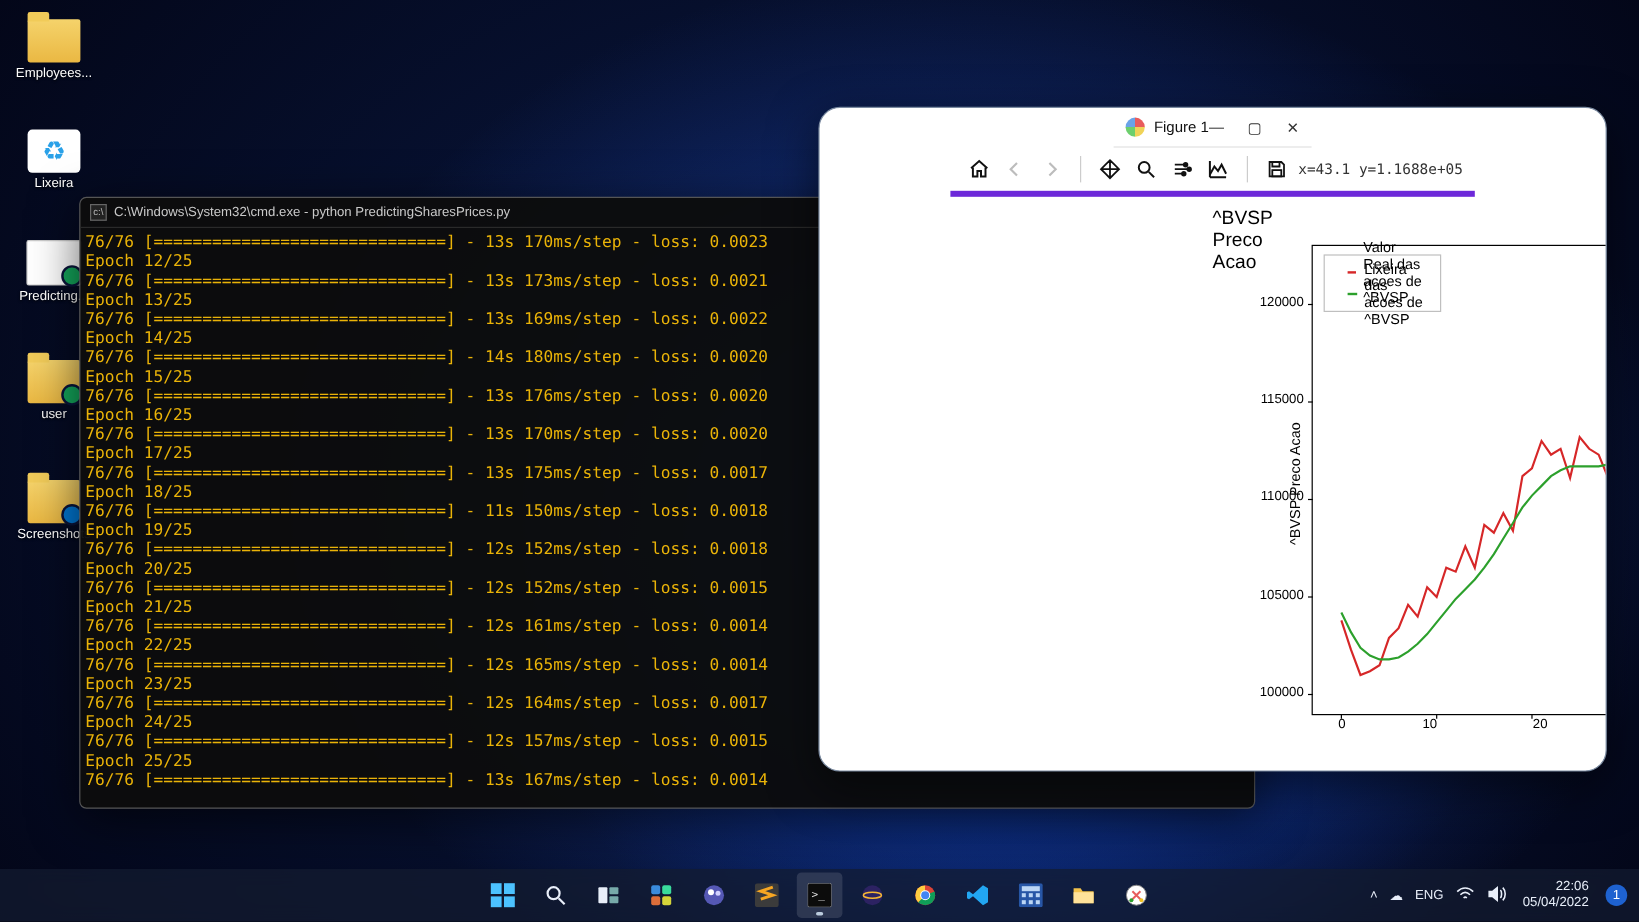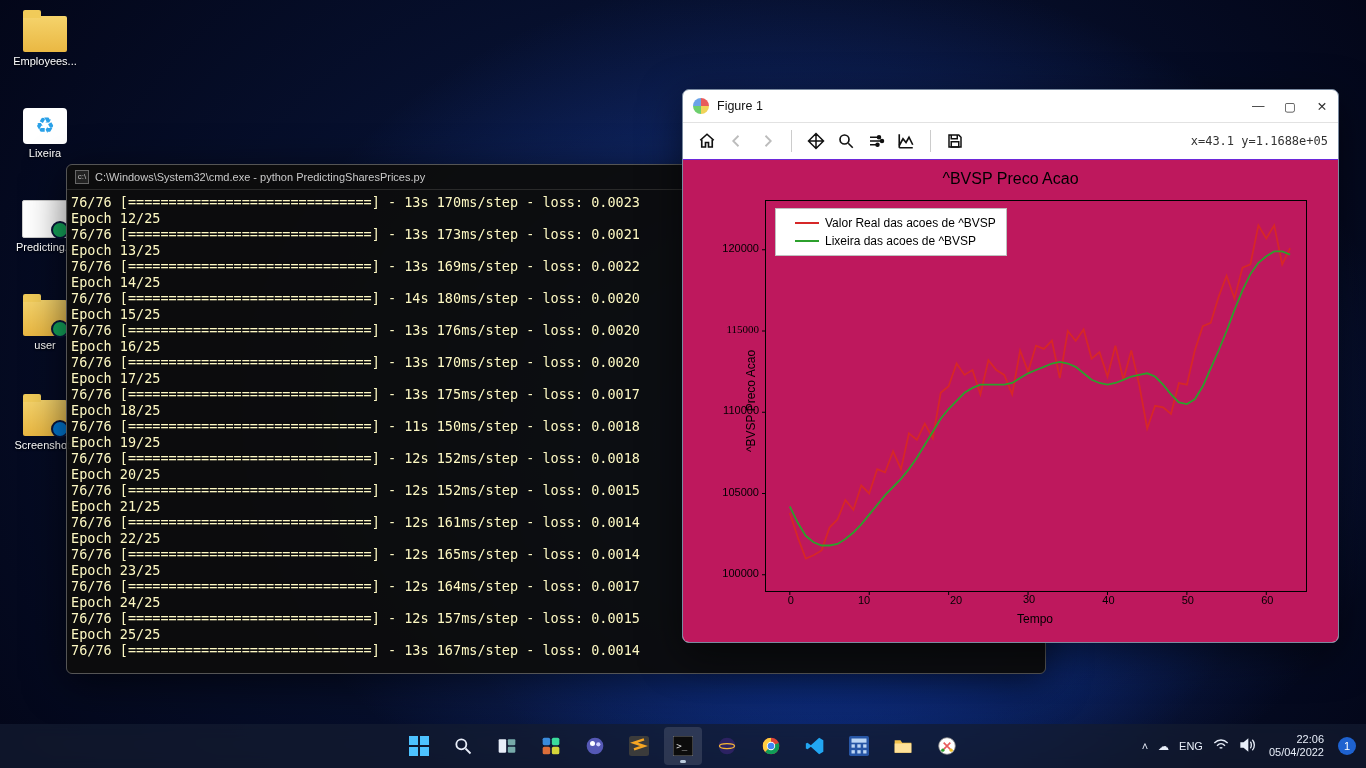--- a/index.html
+++ b/index.html
@@ -18,29 +18,29 @@
   .recycle{background:#fff;border-radius:4px;position:relative;}
   .recycle:after{content:"♻";position:absolute;inset:0;display:flex;align-items:center;justify-content:center;font-size:22px;color:#2aa1e8;}
   .pdf-thumb{background:#fff;border-radius:2px;border:1px solid #ccc;width:40px;height:40px;}
   .overlay-dot{position:absolute;right:-2px;bottom:-2px;width:14px;height:14px;border-radius:50%;background:#14a85c;border:2px solid #0a153b;}
   .overlay-dot.dl{background:#0078d4;}
   .desktop-icon span.label{display:block;text-shadow:0 1px 2px #000;}
   
   .terminal{position:absolute;left:66px;top:164px;width:978px;height:508px;border:1px solid #555;border-radius:6px;overflow:hidden;box-shadow:0 8px 40px rgba(0,0,0,.6);background:rgba(12,12,12,.96);}
   .terminal .titlebar{height:24px;display:flex;align-items:center;gap:6px;padding:0 8px;font-size:11px;color:#c9c9c9;border-bottom:1px solid #2a2a2a;}
   .terminal .titlebar .ticon{width:12px;height:12px;background:#222;border:1px solid #666;font-size:8px;text-align:center;line-height:12px;color:#bbb;}
-  .terminal pre{margin:0;padding:4px 4px;font-family:Consolas,monospace;font-size:13.5px;line-height:16px;color:#fef9c3;white-space:pre;}
-  
-  .figwin{position:absolute;left:682px;top:89px;width:655px;height:552px;background:#fff;border:1px solid #7a8aa0;border-radius:7px;box-shadow:0 12px 40px rgba(0,0,0,.55);display:flex;flex-direction:column;overflow:hidden;}
+  .terminal pre{margin:0;padding:4px 4px;font-family:Consolas,monospace;font-size:13.5px;line-height:16px;color:#eab308;white-space:pre;}
+  
+  .figwin{position:absolute;left:682px;top:89px;width:655px;height:552px;background:#fff;border:1px solid #7a8aa0;border-radius:18px;box-shadow:0 12px 40px rgba(0,0,0,.55);display:flex;flex-direction:column;overflow:hidden;align-items:center;}
   .figwin .ftitle{height:32px;display:flex;align-items:center;justify-content:space-between;padding:0 10px;font-size:12.5px;color:#111;border-bottom:1px solid #e2e2e2;}
   .figwin .ftitle .left{display:flex;align-items:center;gap:8px;}
   .figwin .ftitle .left .ficon{width:16px;height:16px;border-radius:50%;background:conic-gradient(#e85c5c 0 90deg,#f0d358 90deg 180deg,#6dcf6d 180deg 270deg,#6aa3e8 270deg 360deg);}
   .figwin .ftitle .wbtns{display:flex;gap:20px;color:#333;}
   .figwin .ftitle .wbtns span{width:12px;text-align:center;cursor:default;}
-  .figwin .toolbar{height:36px;display:flex;align-items:center;gap:4px;padding:0 10px;border-bottom:1px solid #6d28d9;}
+  .figwin .toolbar{height:36px;display:flex;align-items:center;gap:4px;padding:0 10px;border-bottom:5px solid #6d28d9;}
   .figwin .tgroup{display:flex;gap:2px;}
   .figwin .tsep{width:1px;height:22px;background:#ccc;margin:0 6px;}
   .figwin .tb{width:28px;height:28px;display:flex;align-items:center;justify-content:center;border-radius:3px;color:#111;}
   .figwin .tb.disabled{color:#bcbcbc;}
   .figwin .tb svg{width:18px;height:18px;}
   .figwin .coord{margin-left:auto;font-size:12px;color:#333;font-family:Consolas,monospace;}
   .figwin .plot-area{flex:1;position:relative;background:#be185d;}
   .axes{position:absolute;left:82px;top:40px;width:540px;height:390px;border:1px solid #000;}
   .plot-title{position:absolute;left:0;right:0;top:10px;text-align:center;font-size:16px;color:#000;}
   .ylabel{position:absolute;left:17px;top:50%;transform:translateY(-50%) rotate(-90deg);transform-origin:center;font-size:12px;color:#000;white-space:nowrap;}
@@ -236,21 +236,21 @@
         <div class="tick" style="left: 97.8235px; top: 434px; width: 20px; text-align: center;">0</div>
         <div class="tick" style="left: 171px; top: 434px; width: 20px; text-align: center;">10</div>
         <div class="tick" style="left: 263px; top: 434px; width: 20px; text-align: center;">20</div>
         <div class="tick" style="left: 336.059px; top: 433px; width: 20px; text-align: center;">30</div>
         <div class="tick" style="left: 415.471px; top: 434px; width: 20px; text-align: center;">40</div>
         <div class="tick" style="left: 494.882px; top: 434px; width: 20px; text-align: center;">50</div>
         <div class="tick" style="left: 574.294px; top: 434px; width: 20px; text-align: center;">60</div>
         <div class="tick" style="left: 28px; top: 406.75px; width: 48px; text-align: right;">100000</div>
         <div class="tick" style="left: 28px; top: 325.5px; width: 48px; text-align: right;">105000</div>
         <div class="tick" style="left: 28px; top: 244.25px; width: 48px; text-align: right;">110000</div>
-        <div class="tick" style="left: 28px; top: 163px; width: 48px; text-align: right; font-family: Liberation Serif, serif;">115000</div>
+        <div class="tick" style="left: 28px; top: 163px; width: 48px; text-align: right;">115000</div>
         <div class="tick" style="left: 28px; top: 81.75px; width: 48px; text-align: right;">120000</div>
       </div>
   </div>
 </div>
 
 <div class="taskbar">
   <div class="tb-center" id="tb-center">
       <div class="titem">
         <div class="winlogo">
           <div></div>

